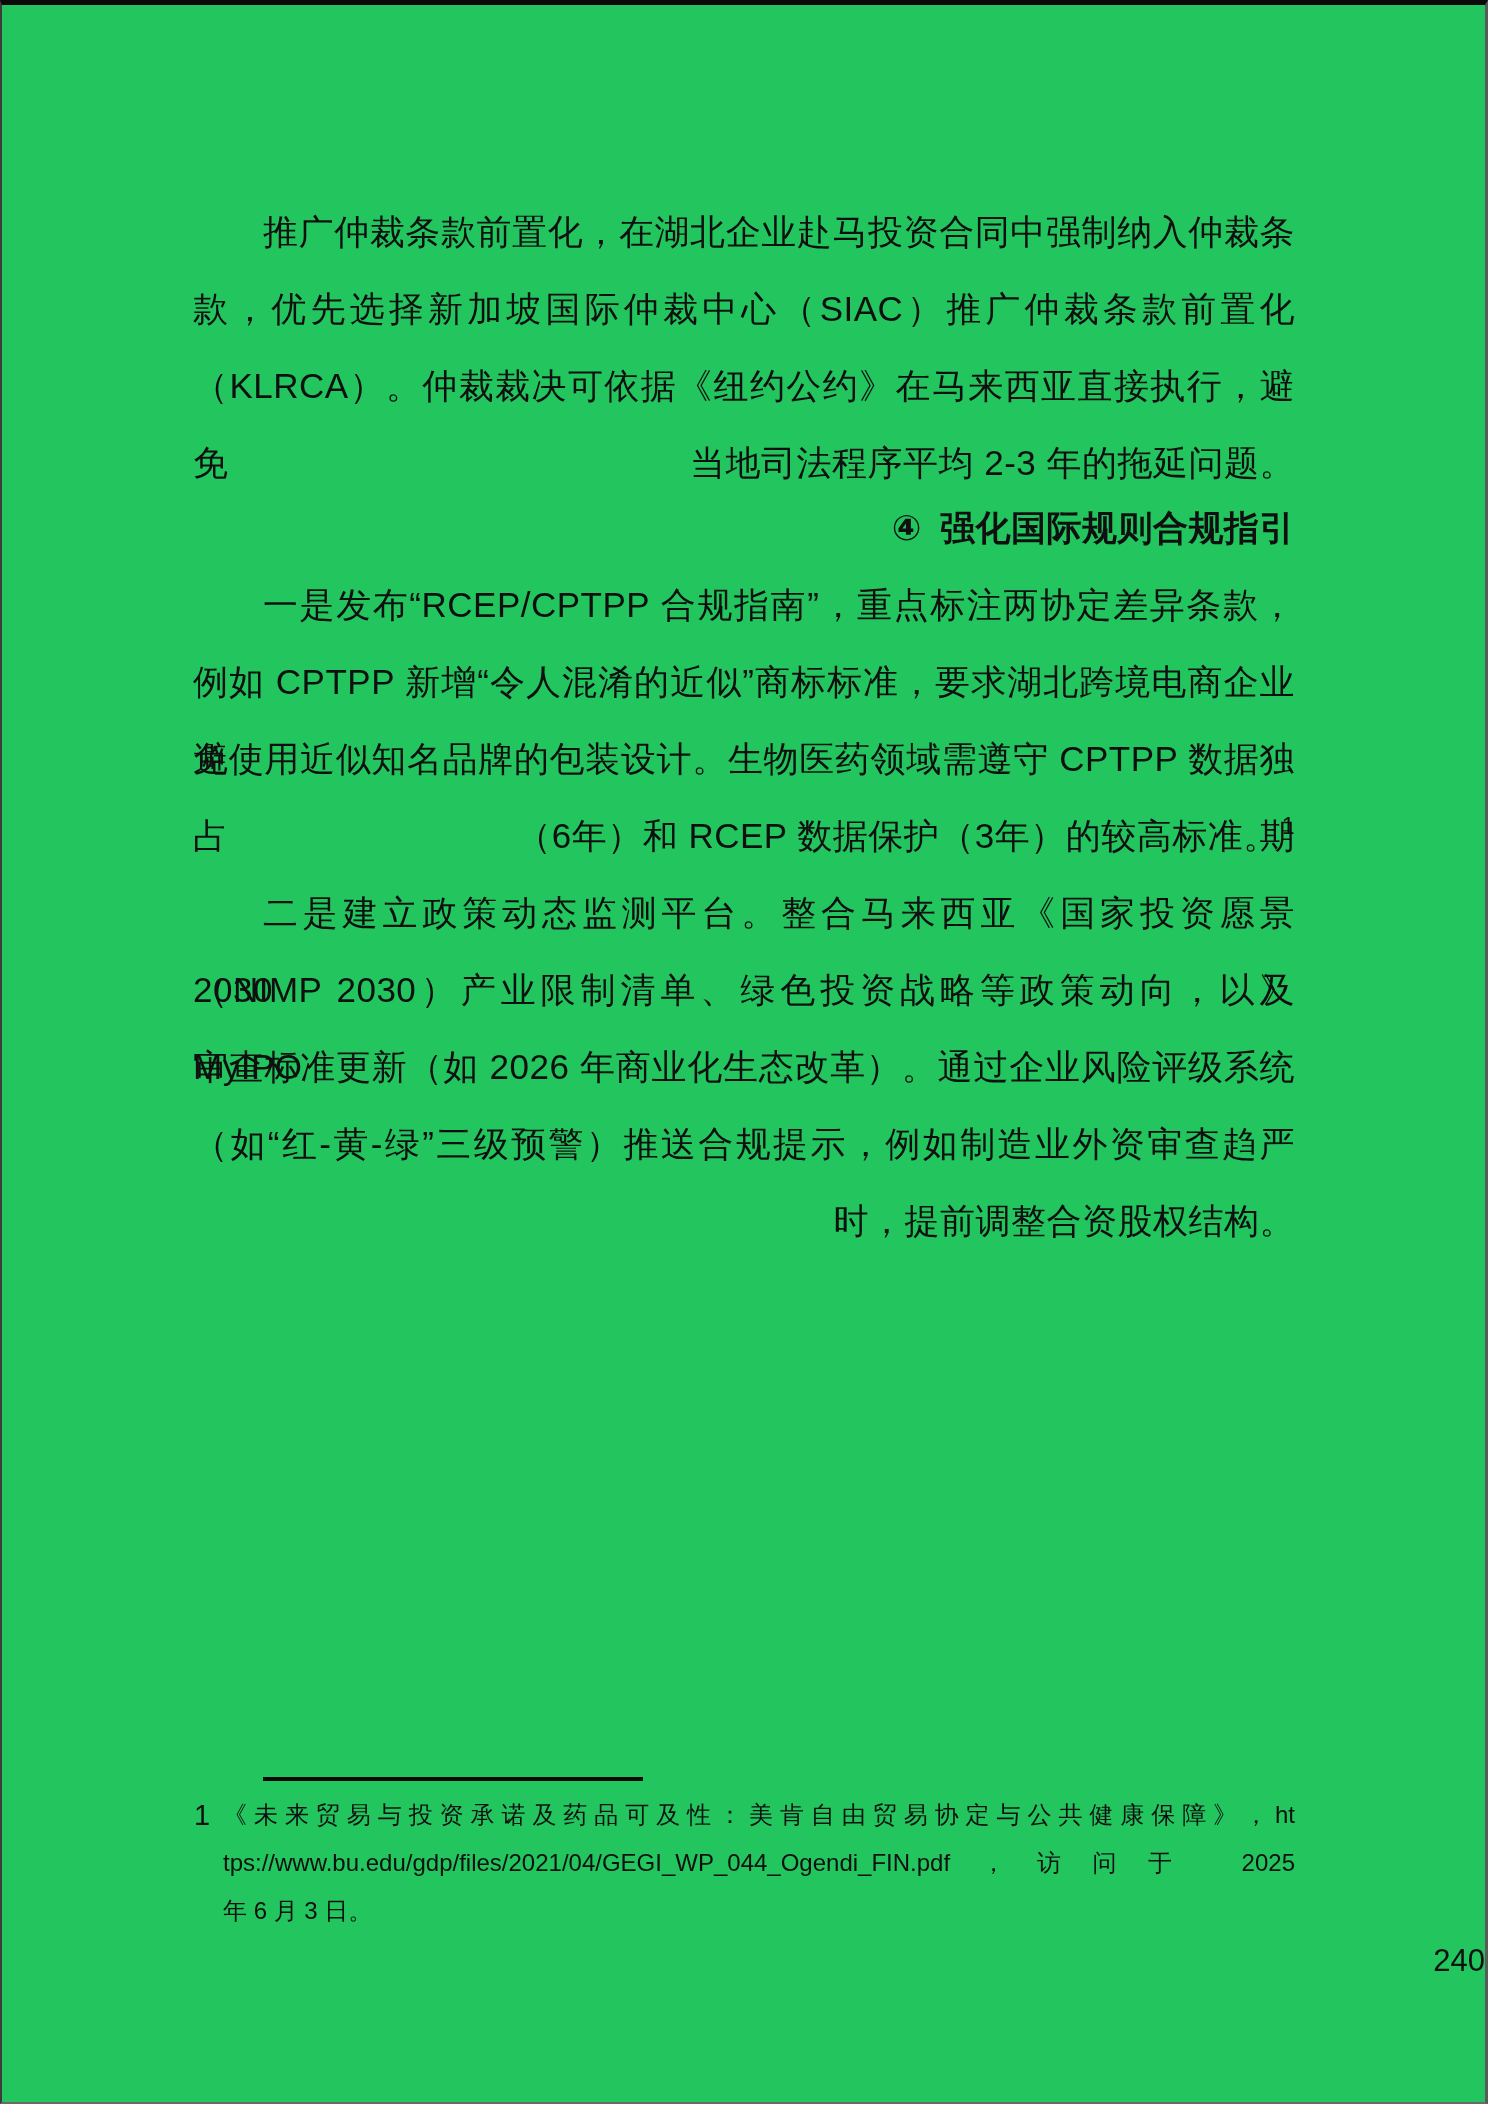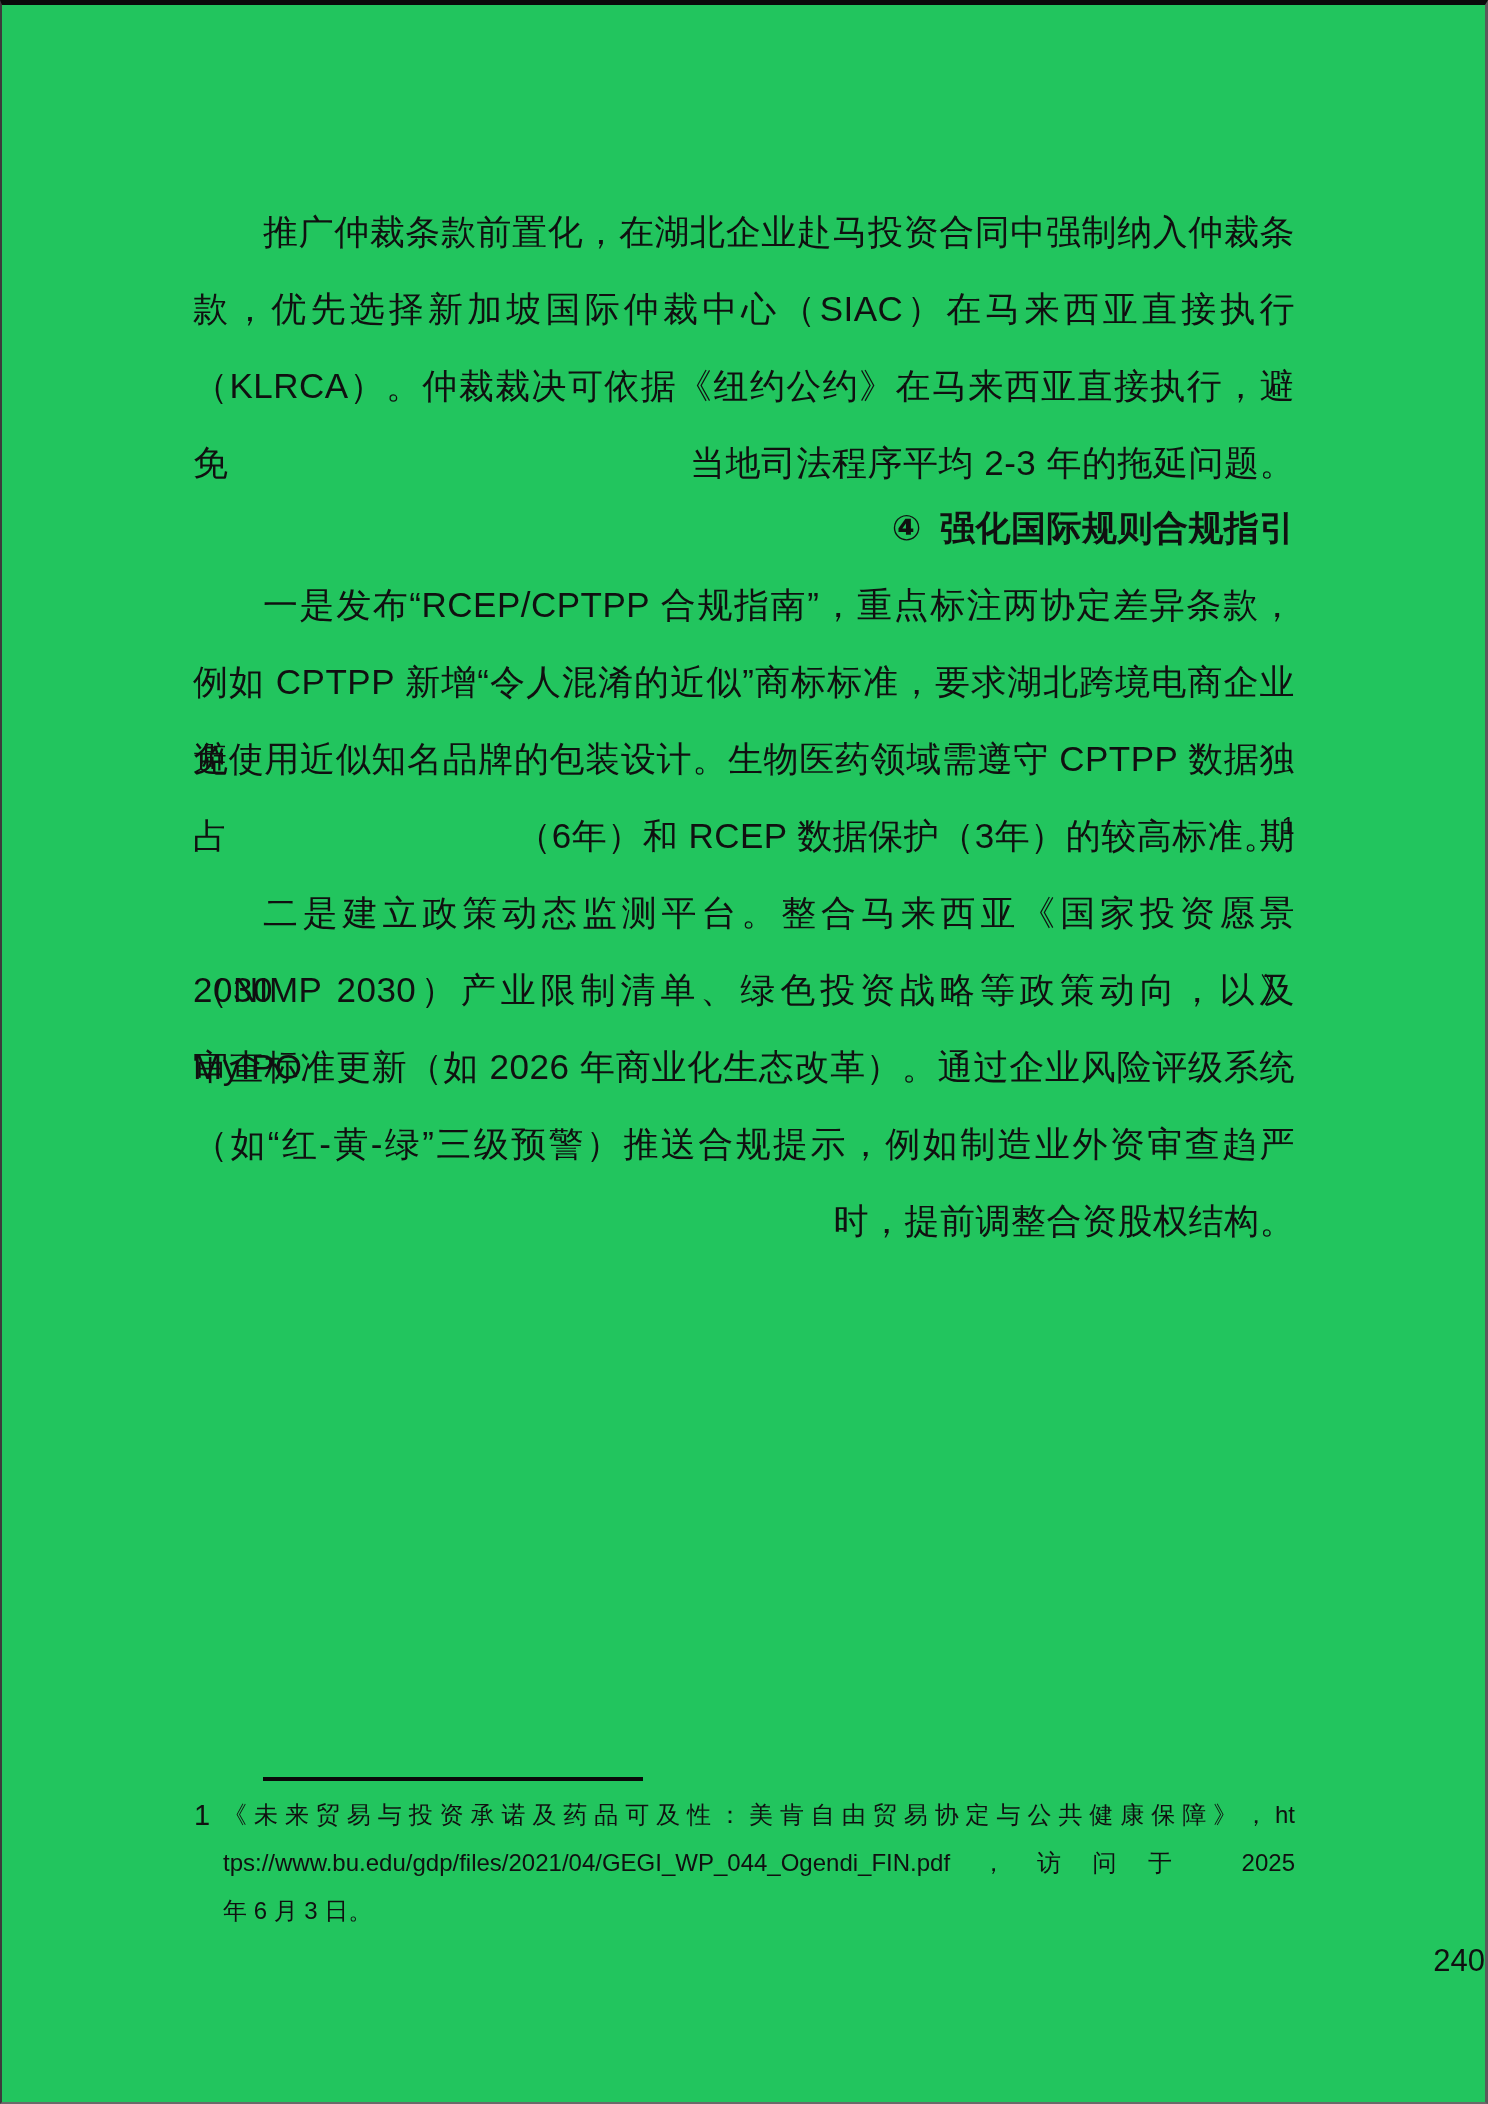--- a/index.html
+++ b/index.html
@@ -89,21 +89,21 @@
 </style>
 </head>
 <body>
 
 <div class="page">
 
   <div class="content">
 
     <section>
       <div class="line first just">推广仲裁条款前置化，在湖北企业赴马投资合同中强制纳入仲裁条</div>
-      <div class="line just">款，优先选择新加坡国际仲裁中心（SIAC）在马来西亚直接执行</div>
+      <div class="line just">款，优先选择新加坡国际仲裁中心（SIAC）推广仲裁条款前置化</div>
       <div class="line just">（KLRCA）。仲裁裁决可依据《纽约公约》在马来西亚直接执行，避免</div>
       <div class="line">当地司法程序平均 2-3 年的拖延问题。</div>
     </section>
 
     <div class="line heading">④ 强化国际规则合规指引</div>
 
     <section>
       <div class="line first just">一是发布“RCEP/CPTPP 合规指南”，重点标注两协定差异条款，</div>
       <div class="line just">例如 CPTPP 新增“令人混淆的近似”商标标准，要求湖北跨境电商企业避</div>
       <div class="line just">免使用近似知名品牌的包装设计。生物医药领域需遵守 CPTPP 数据独占期</div>

